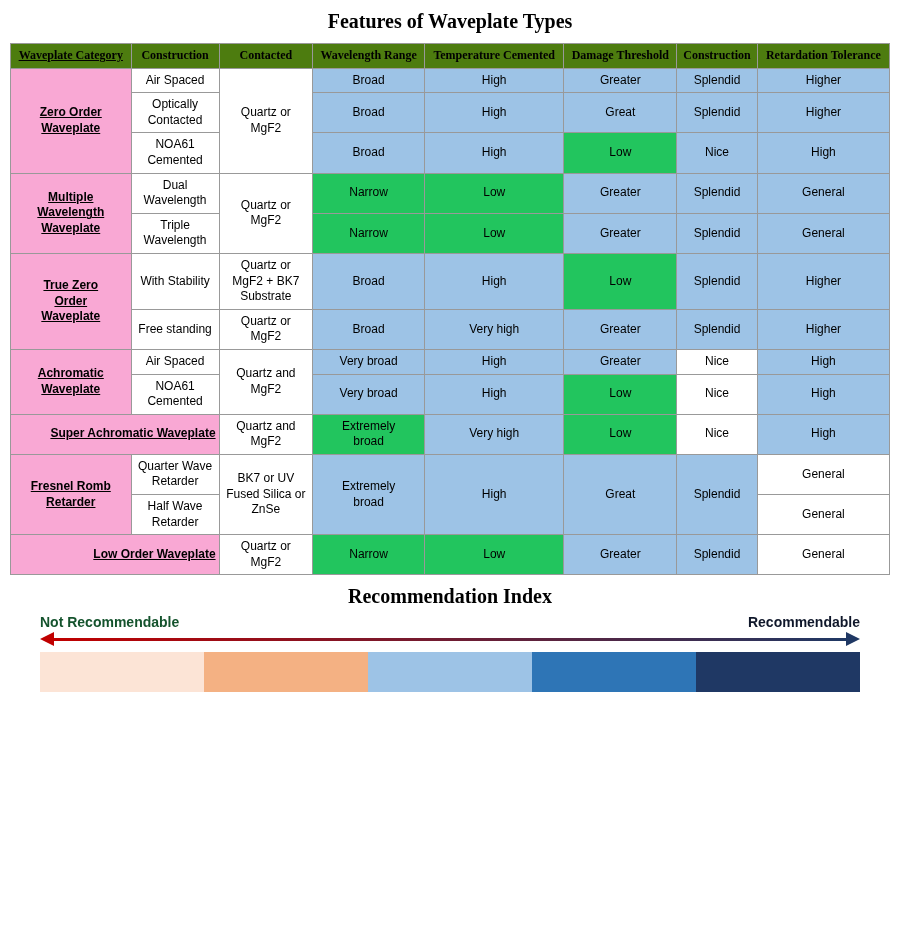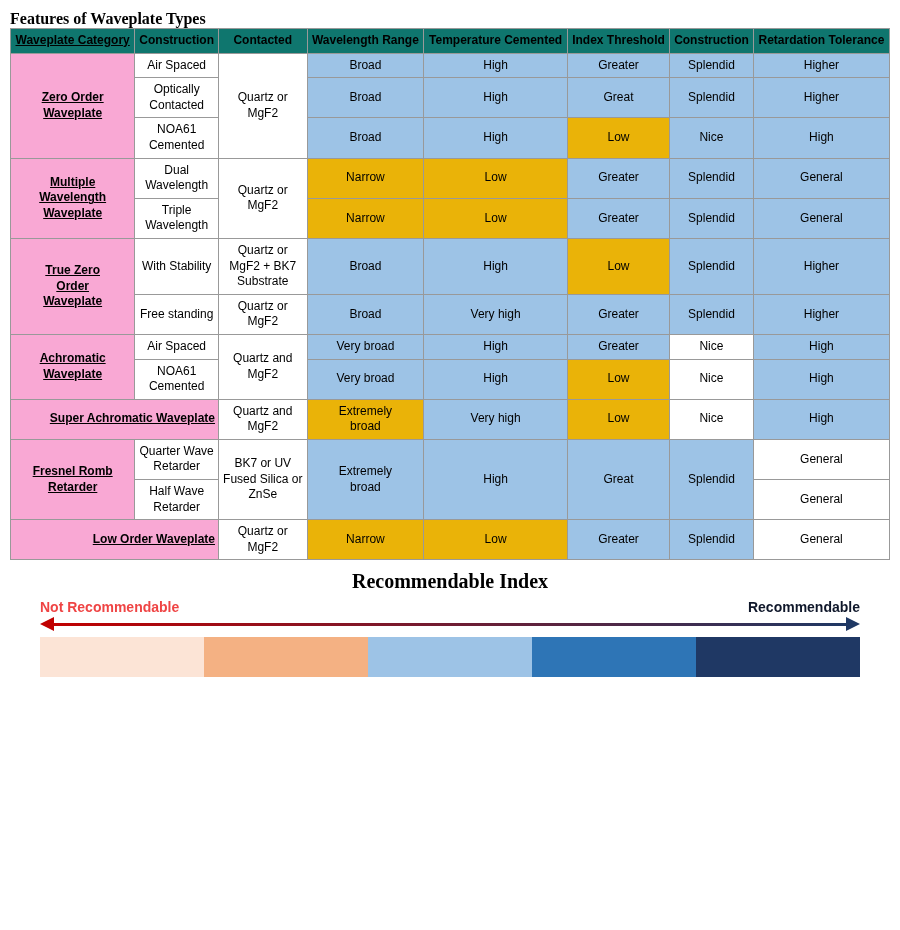--- a/index.html
+++ b/index.html
@@ -4,67 +4,69 @@
   <style>
     * { box-sizing: border-box; margin: 0; padding: 0; }
     body {
       font-family: Arial, sans-serif;
       background: #fff;
       width: 900px;
       min-height: 930px;
       padding: 10px;
     }
     h1 {
-      text-align: left;
-      font-size: 16px;
-      font-weight: bold;
+      text-align: center;
+      font-size: 20px;
+      font-weight: bold;
+      margin-bottom: 10px;
       font-family: Georgia, serif;
     }
     table {
       border-collapse: collapse;
       width: 100%;
       font-size: 12px;
     }
     th, td {
       border: 1px solid #999;
       text-align: center;
       vertical-align: middle;
       padding: 4px 3px;
       line-height: 1.3;
     }
     .header-row th {
-      background: #0f766e;
-      font-weight: bold;
+      background: #4d7c0f;
+      font-weight: bold;
+      font-family: Liberation Serif, serif;
     }
     .cat-cell {
       background: #f9a8d4;
       font-weight: bold;
       text-decoration: underline;
     }
     .bg-blue-light { background: #9dc3e6; }
-    .bg-orange-light { background: #eab308; margin-top: 47px; }
+    .bg-orange-light { background: #22c55e; margin-top: 47px; }
 
     
     .rec-section {
       margin-top: 10px;
       text-align: center;
     }
     .rec-title {
       font-size: 20px;
       font-family: Georgia, serif;
       font-weight: bold;
       margin-bottom: 6px;
     }
     .rec-labels {
       display: flex;
       justify-content: space-between;
       padding: 0 30px;
       font-size: 14px;
     }
-    .rec-labels .not-rec { color: #ef4444; font-weight: bold; }
+    .rec-labels .not-rec { color: #14532d; font-weight: bold; }
     .rec-labels .rec { color: #0f172a; font-weight: bold; }
     .arrow-row {
       display: flex;
       align-items: center;
       justify-content: center;
       margin: 2px 0 6px 0;
       padding: 0 30px;
     }
     .arrow-left {
       width: 0; height: 0;
@@ -95,21 +97,21 @@
 <h1>Features of Waveplate Types</h1>
 
 <table>
   <thead>
     <tr class="header-row">
       <th style="text-decoration:underline;">Waveplate Category</th>
       <th>Construction</th>
       <th>Contacted</th>
       <th>Wavelength Range</th>
       <th>Temperature Cemented</th>
-      <th>Index Threshold</th>
+      <th>Damage Threshold</th>
       <th>Construction</th>
       <th>Retardation Tolerance</th>
     </tr>
   </thead>
   <tbody>
 
     <tr>
       <td rowspan="3" class="cat-cell">Zero Order<br>Waveplate</td>
       <td>Air Spaced</td>
       <td rowspan="3">Quartz or<br>MgF2</td>
@@ -231,21 +233,21 @@
       <td class="bg-orange-light">Narrow</td>
       <td class="bg-orange-light">Low</td>
       <td class="bg-blue-light">Greater</td>
       <td class="bg-blue-light">Splendid</td>
       <td>General</td>
     </tr>
   </tbody>
 </table>
 
 <div class="rec-section">
-  <div class="rec-title">Recommendable Index</div>
+  <div class="rec-title">Recommendation Index</div>
   <div class="rec-labels">
     <span class="not-rec">Not Recommendable</span>
     <span class="rec">Recommendable</span>
   </div>
   <div class="arrow-row">
     <div class="arrow-left"></div>
     <div style="flex:1; height:3px; background: linear-gradient(to right, #c00000, #1f3864);"></div>
     <div class="arrow-right"></div>
   </div>
   <div class="color-bar-row">

